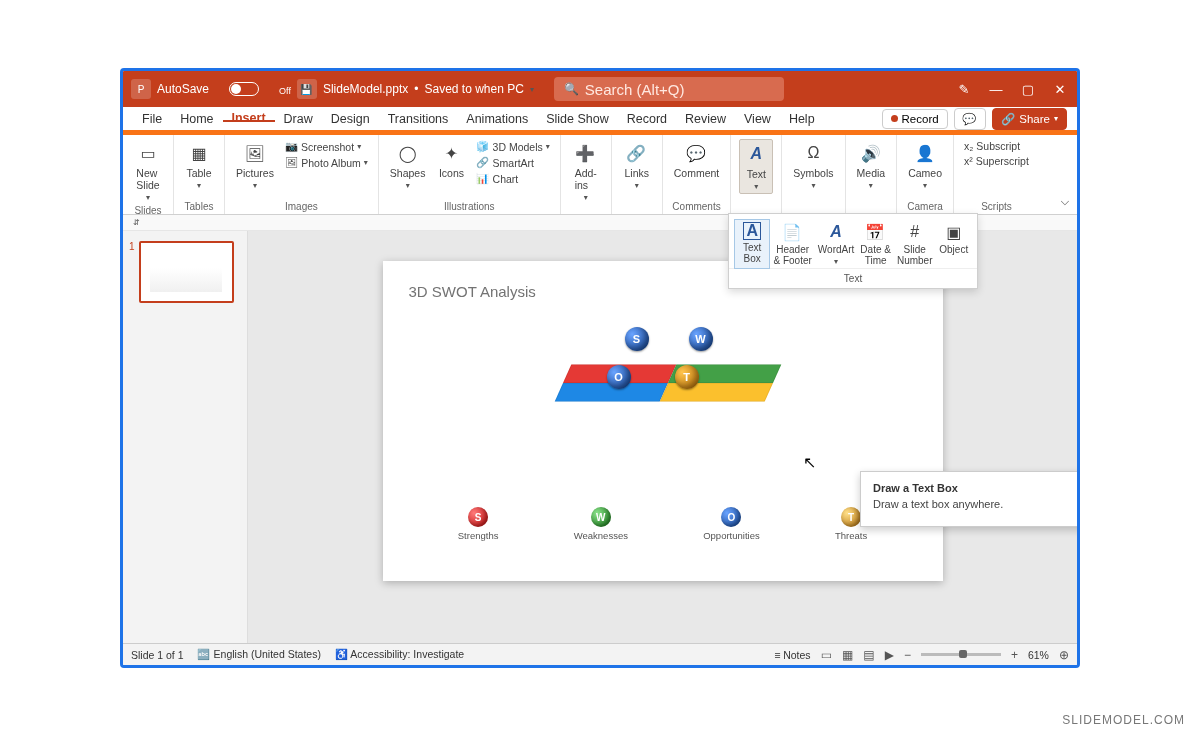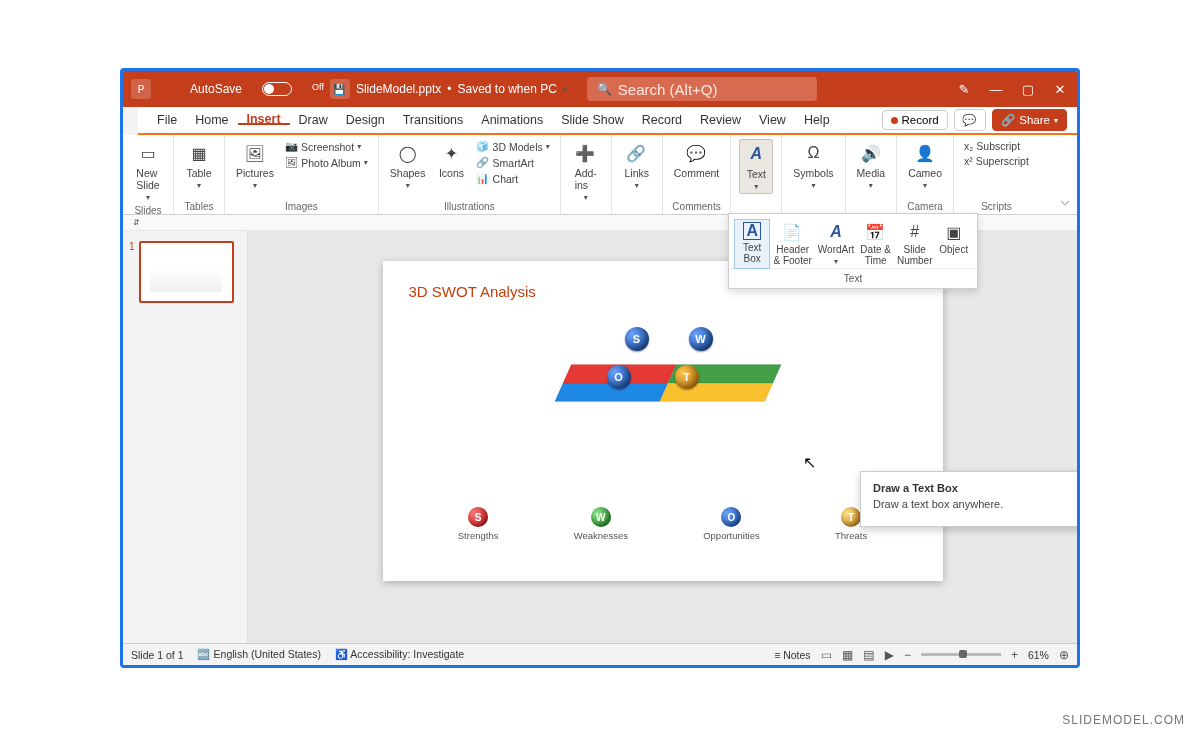--- a/index.html
+++ b/index.html
@@ -1,28 +1,28 @@
 <!DOCTYPE html>
 <html><head>
 <meta charset="utf-8">
 <style>
 * { margin:0; padding:0; box-sizing:border-box; font-family:"Segoe UI",Arial,sans-serif; }
 body { background:#fff; width:1200px; height:743px; position:relative; }
 .frame { position:absolute; left:120px; top:68px; width:960px; height:600px; border:3px solid #1e73e8; border-radius:4px; background:#f3f3f3; display:flex; flex-direction:column; overflow:hidden;}
 .titlebar { height:36px; background:#c43e1c; display:flex; align-items:center; color:#fff; font-size:12px; padding:0 8px; gap:6px;}
 .tb-icon { width:20px; height:20px; background:#fff3; border-radius:3px; display:flex; align-items:center; justify-content:center; font-size:10px;}
-.autosave { display:flex; align-items:flex-start; gap:20px;margin-left:33px; }
+.autosave { display:flex; align-items:flex-end; gap:20px; }
 .toggle { width:30px; height:14px; border:1px solid #fff; border-radius:8px; position:relative; }
 .toggle::after{content:"";position:absolute;width:10px;height:10px;background:#fff;border-radius:50%;top:1px;left:1px;}
 .searchbox { margin-left:14px; background:#d86b4f; height:24px; border-radius:4px; display:flex; align-items:center; padding:0 10px; width:230px; gap:6px;}
 .searchbox input { background:transparent; border:none; color:#fff; font-size:15px; outline:none; width:100%;}
 .searchbox input::placeholder{color:#ffe8e0;}
 .tb-right { margin-left:auto; display:flex; gap:14px; align-items:center;}
 .win-btn { width:18px; text-align:center; font-size:13px; cursor:pointer;}
-.menubar { height:28px; background:#fff; display:flex; align-items:center; padding:8px 10px; font-size:12.5px; border-bottom:2px solid #f97316;margin-left:15px;}
+.menubar { height:28px; background:#fff; display:flex; align-items:center; padding:8px 10px; font-size:12.5px; border-bottom:5px solid #f97316;}
 .menu-item { padding:0 9px; height:100%; display:flex; align-items:center; cursor:pointer; color:#333;}
 .menu-item.active { border-bottom:2px solid #c43e1c; color:#c43e1c; font-weight:600;}
 .menubar-right { margin-left:auto; display:flex; gap:6px; align-items:center;}
 .rec-btn,.share-btn,.cmt-btn { border:1px solid #ccc; border-radius:4px; padding:3px 8px; font-size:11.5px; display:flex; align-items:center; gap:4px; cursor:pointer;}
 .share-btn{background:#c43e1c;color:#fff;border-color:#c43e1c;}
 .rec-dot{width:7px;height:7px;background:#c43e1c;border-radius:50%;}
 .ribbon { background:#fff; border-bottom:1px solid #d0d0d0; display:flex; font-size:10.5px; color:#444; position:relative; height:80px;}
 .rgroup { border-right:1px solid #e4e4e4; padding:4px 8px 2px; display:flex; flex-direction:column; justify-content:space-between;}
 .rgroup-label{text-align:center; color:#666; font-size:10px; padding-top:1px;}
 .rgroup-body{display:flex; gap:6px; align-items:flex-start; flex:1;}
@@ -47,21 +47,21 @@
 .tooltip .tt-sub{margin-bottom:6px;}
 
 .work{flex:1;display:flex;min-height:0;}
 .thumbs{width:125px;background:#f3f3f3;border-right:1px solid #ddd;padding:10px 6px;}
 .thumb-num{font-size:10px;color:#c43e1c;}
 .thumb{display:flex;gap:4px;}
 .thumb-box{width:95px;height:62px;border:2px solid #c43e1c;background:#fff;border-radius:2px;display:flex;align-items:center;justify-content:center;position:relative;}
 .thumb-mini{width:80%;height:70%;background:linear-gradient(180deg,#fff 40%,#f0f0f0);position:relative;}
 .canvas{flex:1;background:#e8e8e8;display:flex;align-items:flex-start;justify-content:center;overflow:hidden;position:relative;}
 .slide{margin-top:30px;width:560px;height:320px;background:#fff;box-shadow:0 2px 8px rgba(0,0,0,.25);position:relative;}
-.slide-title{position:absolute;left:26px;top:22px;font-size:15px;color:#c2410c;}
+.slide-title{position:absolute;left:26px;top:22px;font-size:15px;color:#737373;}
 .swot3d{position:absolute;left:180px;top:60px;width:210px;height:110px;}
 .platform{position:absolute;left:0;top:32px;width:100%;height:60px;transform:skewX(-24deg) scaleY(.62);display:grid;grid-template-columns:1fr 1fr;grid-template-rows:1fr 1fr;}
 .q{border:1px solid rgba(0,0,0,.08);} .q.r{background:#e53935;}.q.g{background:#43a047;}.q.b{background:#1e88e5;}.q.y{background:#fbc02d;}
 .ball{width:24px;height:24px;border-radius:50%;display:flex;align-items:center;justify-content:center;color:#fff;font-weight:700;font-size:11px;box-shadow:inset -3px -3px 6px rgba(0,0,0,.35),0 1px 2px rgba(0,0,0,.4);position:absolute;}
 .ball.s{background:radial-gradient(circle at 30% 30%,#6aa4ff,#0b3b8a);} .ball.w{background:radial-gradient(circle at 30% 30%,#6aa4ff,#0b3b8a);} .ball.o{background:radial-gradient(circle at 30% 30%,#6aa4ff,#0b3b8a);} .ball.t{background:radial-gradient(circle at 30% 30%,#ffc44d,#b26a00);}
 .legend{position:absolute;bottom:40px;left:0;right:0;display:flex;justify-content:space-evenly;font-size:9.5px;color:#555;}
 .legend .item{display:flex;flex-direction:column;align-items:center;gap:3px;}
 .legend .dot{width:20px;height:20px;border-radius:50%;color:#fff;font-weight:700;display:flex;align-items:center;justify-content:center;font-size:10px;box-shadow:inset -2px -2px 4px rgba(0,0,0,.3);}
 .dot.red{background:radial-gradient(circle at 30% 30%,#ff7a7a,#b40000);} .dot.grn{background:radial-gradient(circle at 30% 30%,#8be28b,#0a6d0a);} .dot.blu{background:radial-gradient(circle at 30% 30%,#6aa4ff,#0b3b8a);} .dot.yel{background:radial-gradient(circle at 30% 30%,#ffe08a,#b26a00);}
 .cursor{position:absolute;left:555px;top:222px;font-size:16px;color:#000;z-index:7;}

